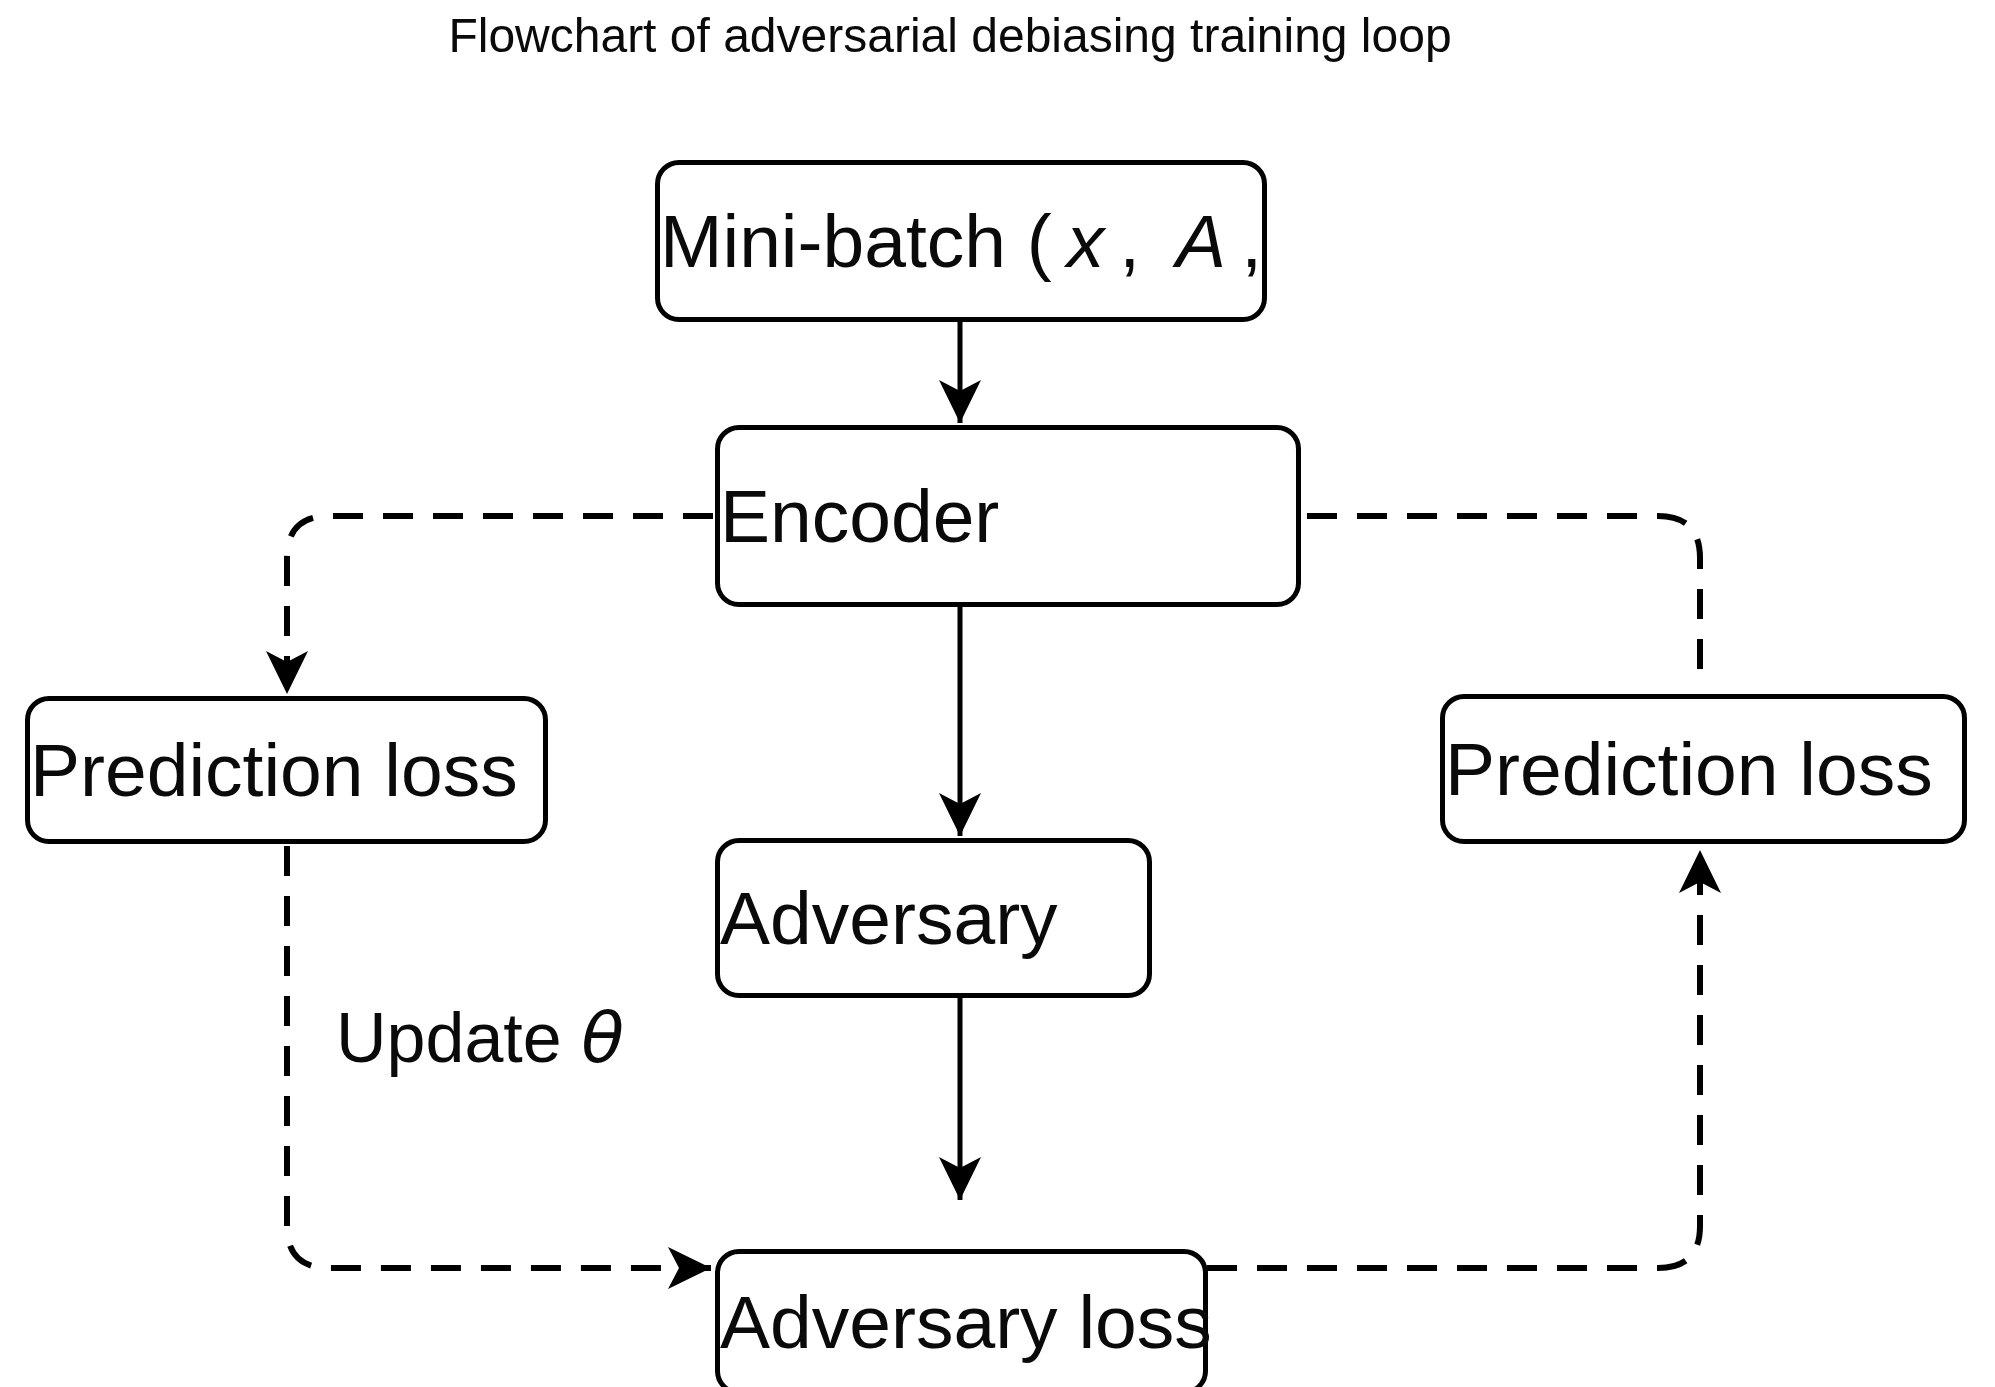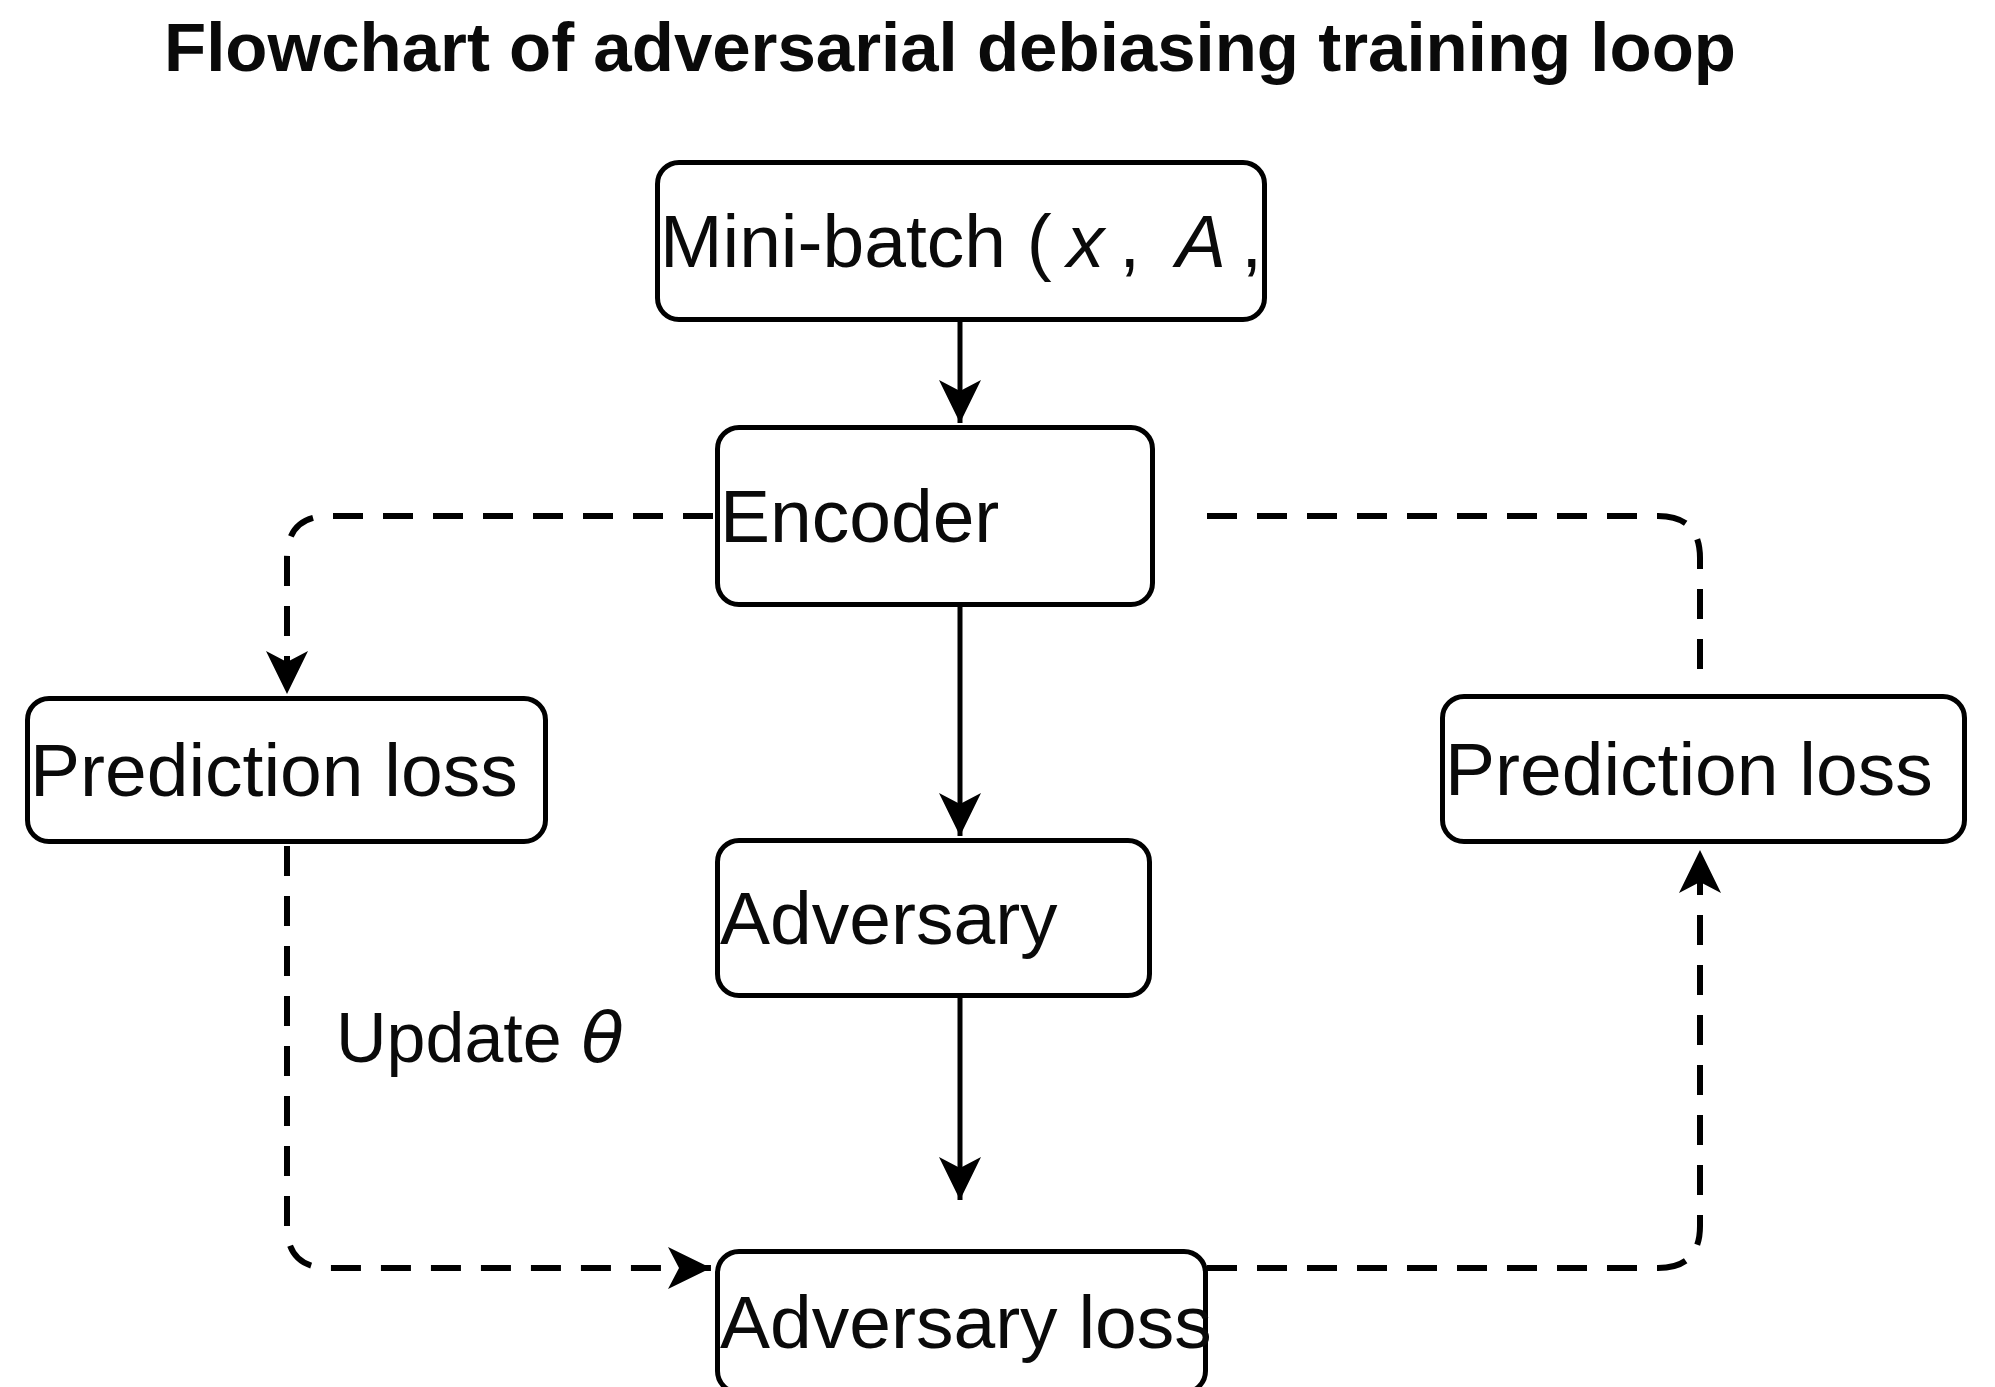--- a/index.html
+++ b/index.html
@@ -10,22 +10,22 @@
     background: #ffffff;
     font-family: "Liberation Sans", "DejaVu Sans", sans-serif;
     color: #000000;
     overflow: hidden;
   }
   .title {
     position: absolute;
     left: 950px;
     top: 8px;
     transform: translateX(-50%);
-    font-size: 69px;
-    font-weight: 700;
+    font-size: 48px;
+    font-weight: 400;
     letter-spacing: 0px;
     white-space: nowrap;
     color: #0a0a0a;
   }
   svg.edges {
     position: absolute;
     left: 0; top: 0;
     width: 1995px;
     height: 1387px;
   }
@@ -40,21 +40,21 @@
     display: flex;
     align-items: center;
     justify-content: space-between;
     font-size: 75px;
     font-weight: 500;
     white-space: nowrap;
     color: #0a0a0a;
   }
   .node span { white-space: pre; }
   .n-minibatch { left: 655px; top: 160px; width: 612px; height: 162px; }
-  .n-encoder   { left: 715px; top: 425px; width: 440px; height: 182px; }
+  .n-encoder   { left: 715px; top: 425px; width: 586px; height: 182px; }
   .n-adversary { left: 715px; top: 838px; width: 437px; height: 160px; }
   .n-advloss   { left: 715px; top: 1202px; width: 493px; height: 146px; margin-top: 47px; }
   .n-predloss-l{ left: 25px;  top: 696px; width: 523px; height: 148px; }
   .n-predloss-r{ left: 1440px; top: 694px; width: 527px; height: 150px; }
   .ital { font-style: italic; }
   .update-label {
     position: absolute;
     transform: translate(-50%, -50%);
     font-size: 70px;
     font-weight: 500;

